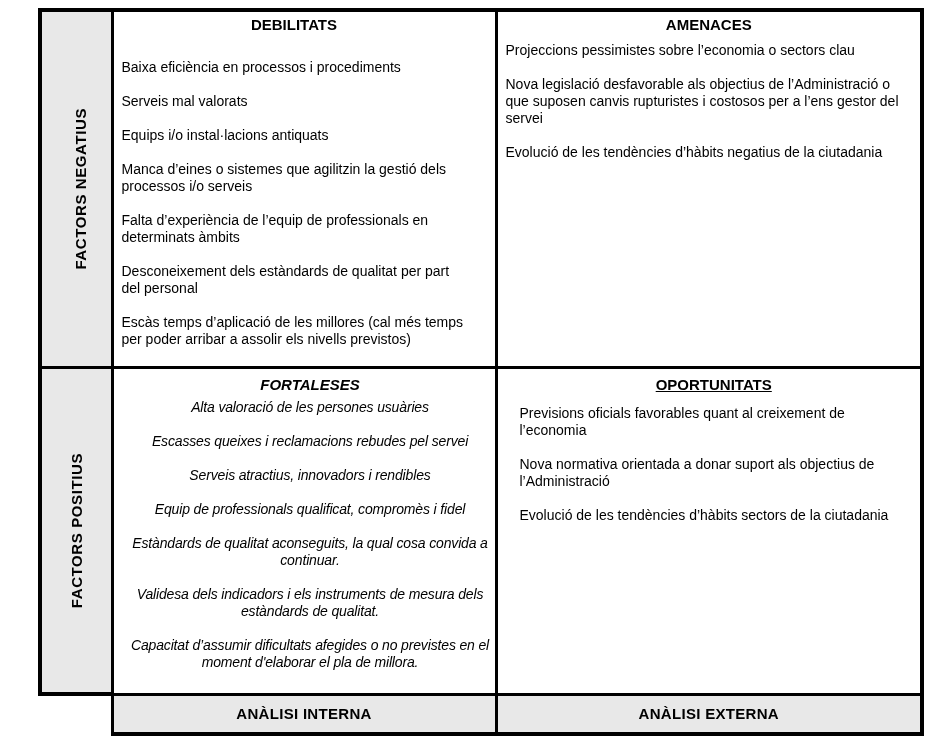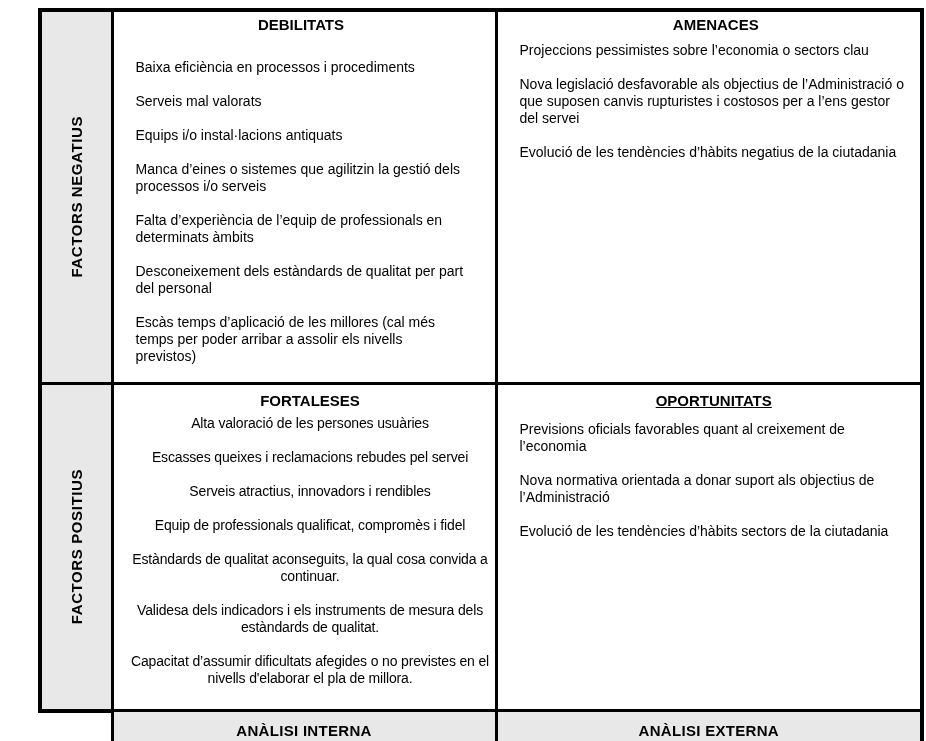--- a/index.html
+++ b/index.html
@@ -30,21 +30,21 @@
     background: transparent;
   }
   col.c1 { width: 72px; }
   col.c2 { width: 384px; }
   col.c3 { width: 426px; }
   tr.r1 { height: 357px; }
   tr.r2 { height: 327px; }
   tr.r3 { height: 40px; }
 
   td { border: 3px solid var(--border); padding: 0; }
-  tr.r1 td { border-top-width: 4px; }
+  tr.r1 td { border-top-width: 4px; padding-left: 8px; }
   td.side { border-left-width: 4px; }
   td.edge-r { border-right-width: 4px; }
   tr.r2 td.side { border-bottom-width: 4px; }
   tr.r3 td { border-bottom-width: 4px; }
   td.corner-empty { border: none; background: transparent; }
 
   td.side {
     background: var(--cell-gray);
     text-align: center;
     vertical-align: middle;
@@ -71,21 +71,21 @@
     line-height: 17px;
     margin: 0 0 17px 0;
   }
 
   td.q-deb { padding: 4px 28px 0 22px; }
   td.q-deb .qtitle { margin-bottom: 26px; }
 
   td.q-ame { padding: 4px 8px 0 22px; }
   td.q-ame .qtitle { margin-bottom: 9px; }
 
-  td.q-for { padding: 7px 0 0 12px; }
+  td.q-for { padding: 7px 0 0 12px; font-style: italic; }
   td.q-for .qtitle { margin-bottom: 6px; }
   td.q-for .qitem { letter-spacing: -0.15px; text-align: center; }
 
   td.q-opo { padding: 7px 12px 0 22px; }
   td.q-opo .qtitle { margin-bottom: 12px; text-decoration: underline; }
 
   td.footer {
     background: var(--cell-gray);
     text-align: center;
     vertical-align: middle;
@@ -138,21 +138,21 @@
       </td>
       <td class="quadrant q-for">
         <div class="qtitle">FORTALESES</div>
         <div>
               <p class="qitem">Alta valoració de les persones usuàries</p>
               <p class="qitem">Escasses queixes i reclamacions rebudes pel servei</p>
               <p class="qitem">Serveis atractius, innovadors i rendibles</p>
               <p class="qitem">Equip de professionals qualificat, compromès i fidel</p>
               <p class="qitem">Estàndards de qualitat aconseguits, la qual cosa convida a continuar.</p>
               <p class="qitem">Validesa dels indicadors i els instruments de mesura dels estàndards de qualitat.</p>
-              <p class="qitem">Capacitat d’assumir dificultats afegides o no previstes en el nivells d'elaborar el pla de millora.</p>
+              <p class="qitem">Capacitat d’assumir dificultats afegides o no previstes en el moment d'elaborar el pla de millora.</p>
             </div>
       </td>
       <td class="quadrant q-opo edge-r">
         <div class="qtitle">OPORTUNITATS</div>
         <div>
               <p class="qitem">Previsions oficials favorables quant al creixement de l’economia</p>
               <p class="qitem">Nova normativa orientada a donar suport als objectius de l’Administració</p>
               <p class="qitem">Evolució de les tendències d’hàbits sectors de la ciutadania</p>
             </div>
       </td>

